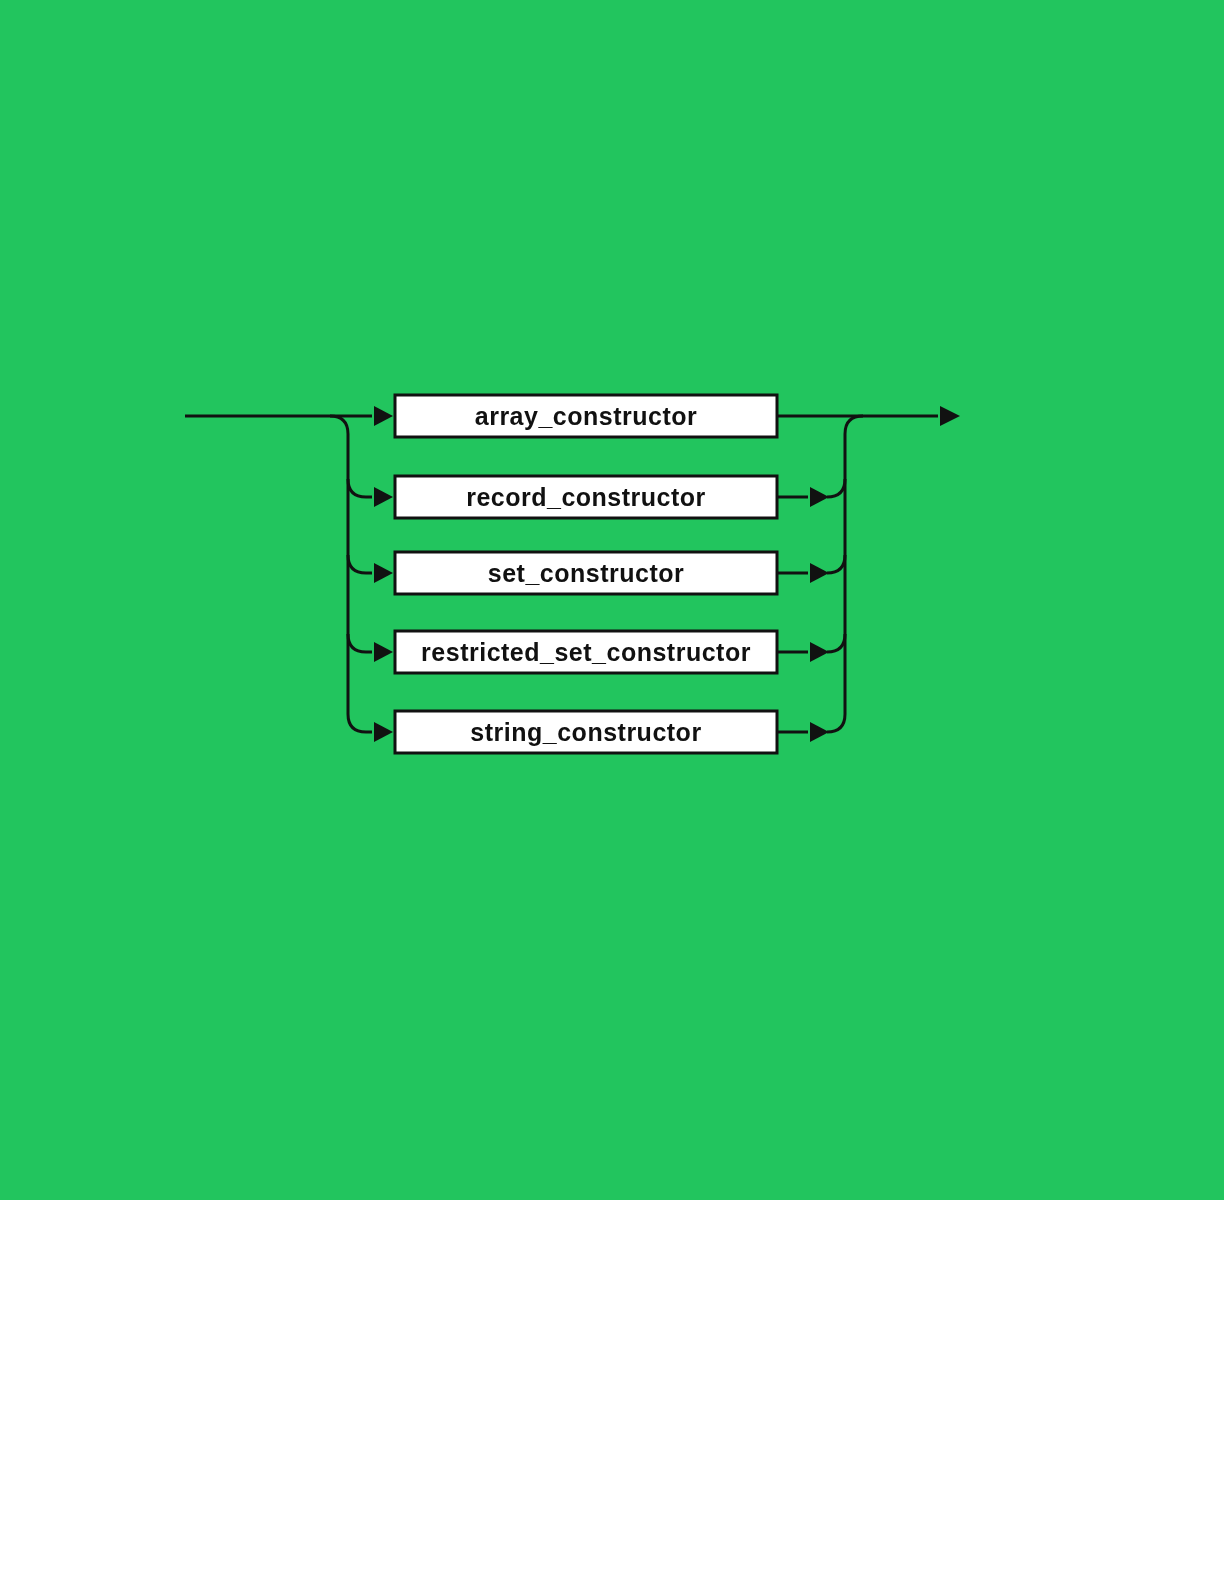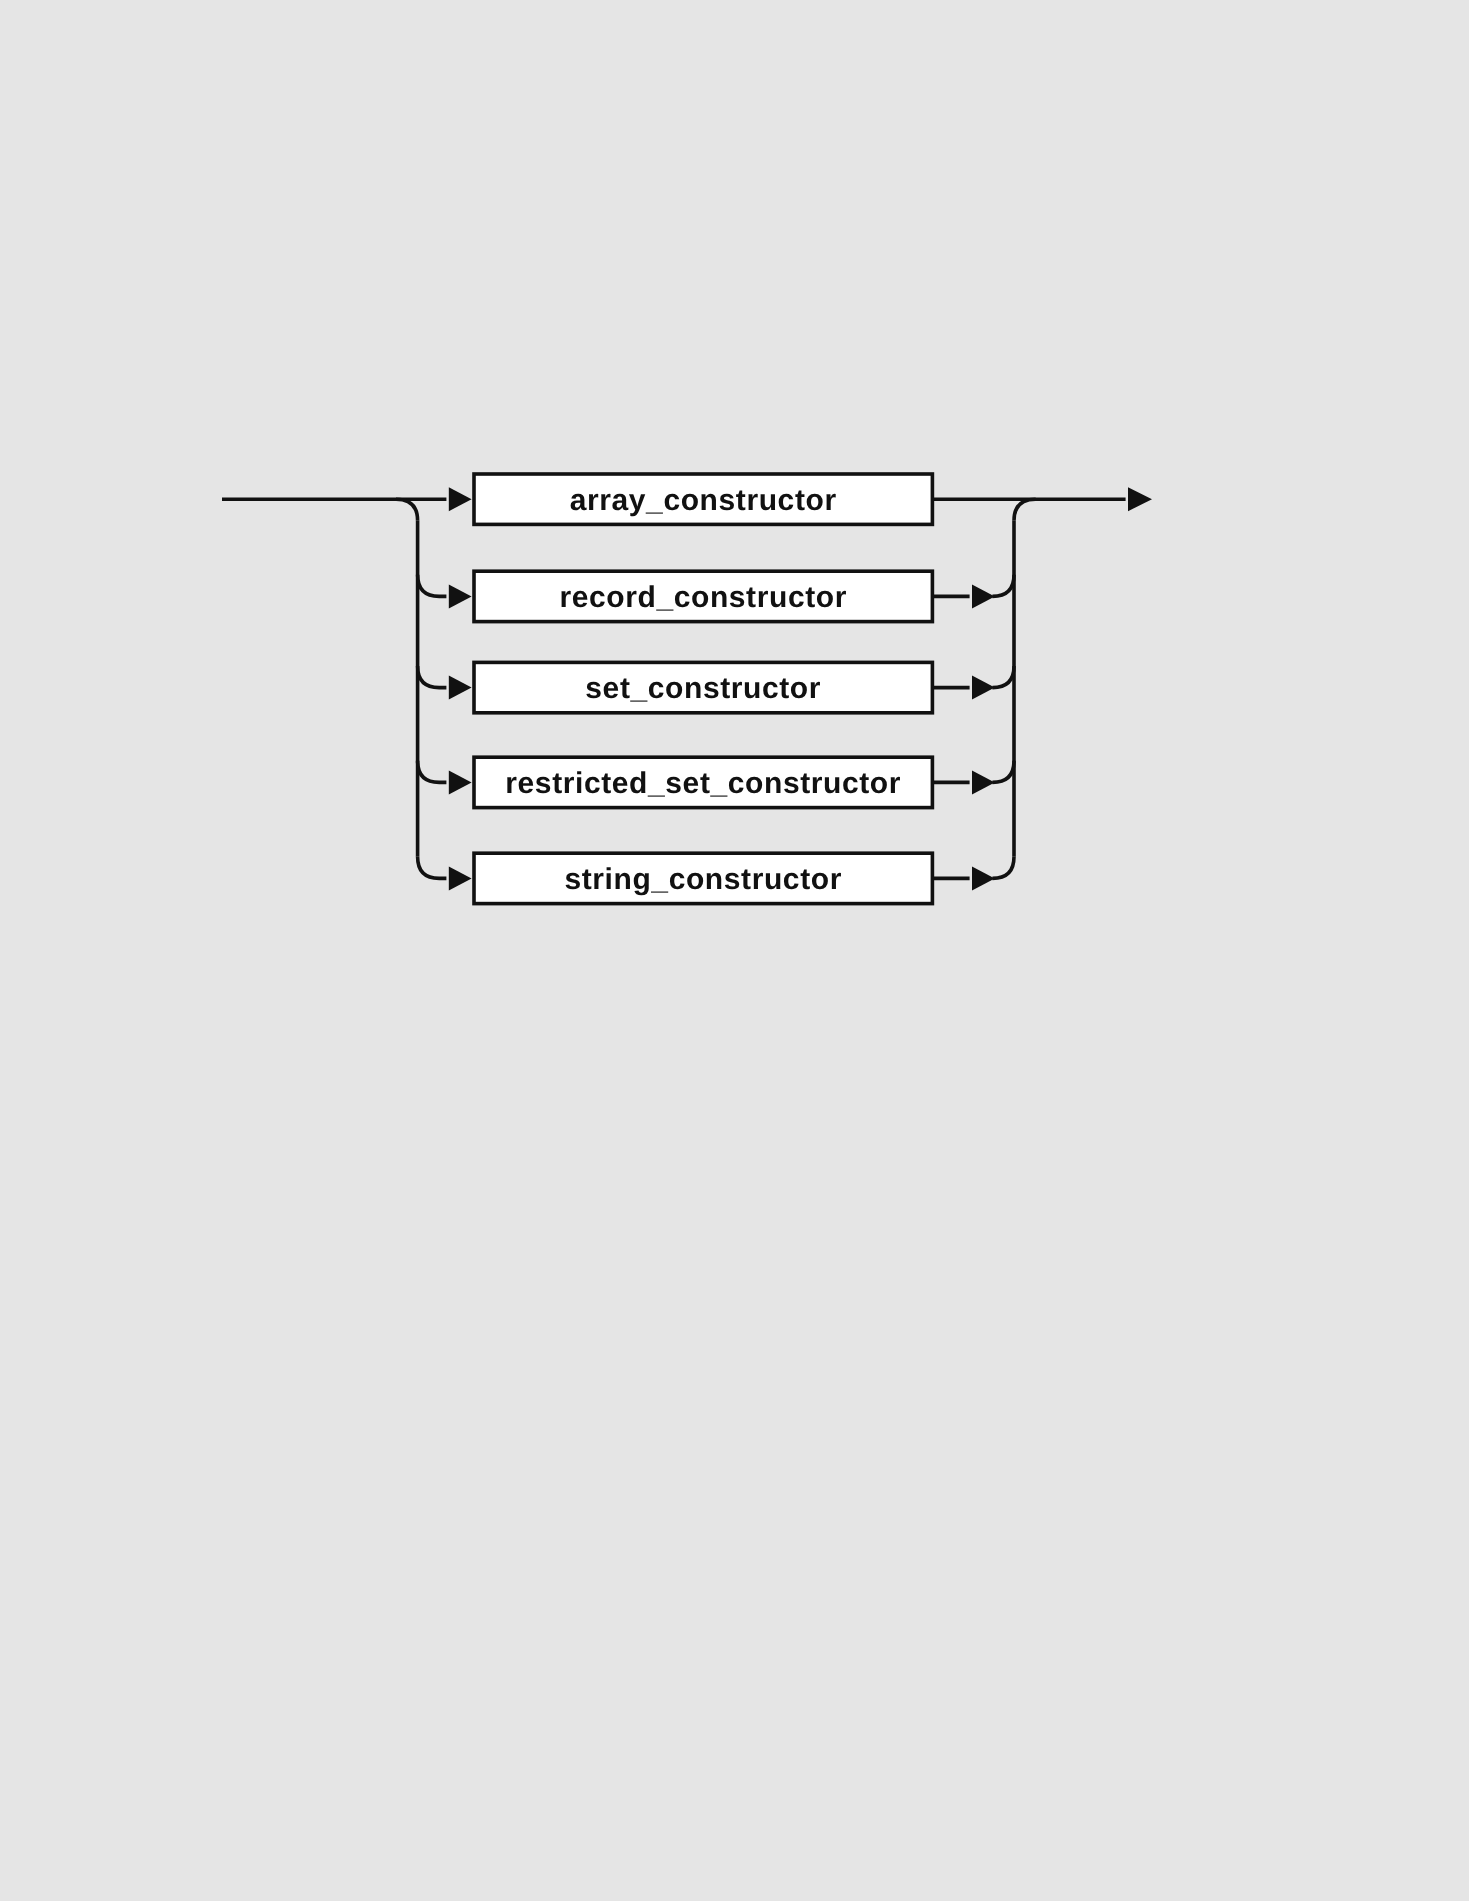--- a/index.html
+++ b/index.html
@@ -3,22 +3,22 @@
 <meta charset="utf-8">
 <style>
   html, body {
     margin: 0;
     padding: 0;
     background: #ffffff;
   }
   .page {
     position: relative;
     width: 1224px;
-    height: 1584px;
-    background: #e5e5e5;
+    height: 1200px;
+    background: #22c55e;
     overflow: hidden;
     font-family: "Liberation Sans", sans-serif;
   }
   svg text {
     font-family: "Liberation Sans", "DejaVu Sans", sans-serif;
     font-weight: bold;
     font-size: 25px;
     fill: #111111;
     letter-spacing: 0.5px;
   }

